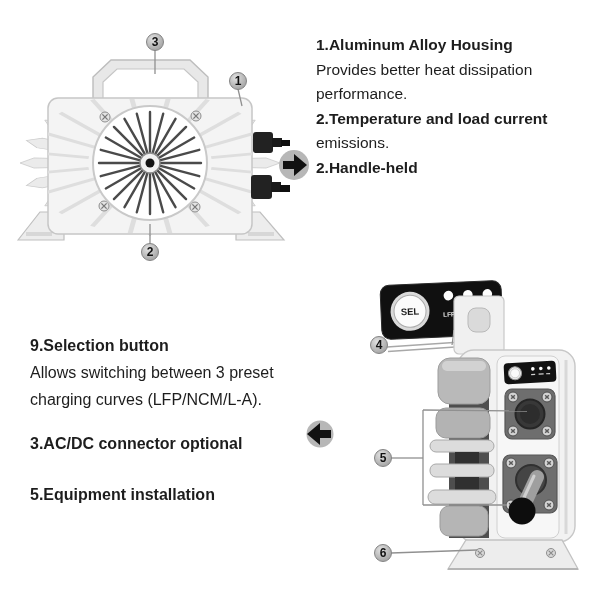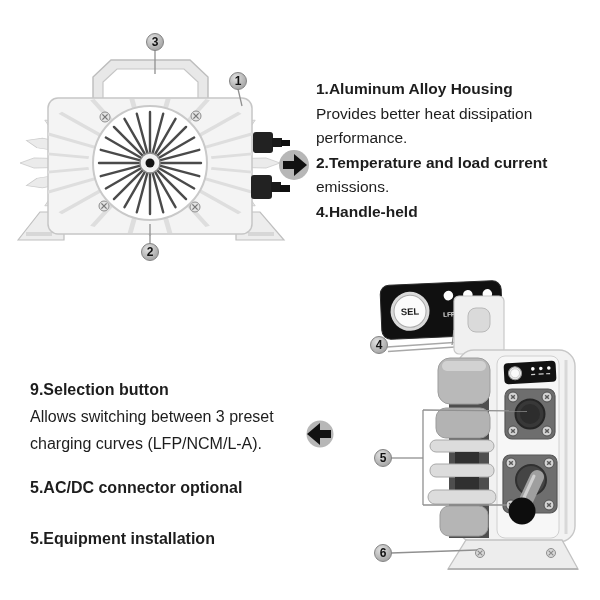--- a/index.html
+++ b/index.html
@@ -4,21 +4,21 @@
 <style>
   html,body{margin:0;padding:0;}
   body{
     width:600px;height:600px;position:relative;overflow:hidden;
     background:#ffffff;
     font-family:"Liberation Sans","DejaVu Sans",sans-serif;
     color:#1d1d1d;
   }
   #stage{position:absolute;left:0;top:0;width:600px;height:600px;}
   svg text{font-family:"Liberation Sans","DejaVu Sans",sans-serif;}
-  .txt-block{position:absolute;margin-top:44px;}
+  .txt-block{position:absolute;}
   .feat-line{white-space:nowrap;}
   #right-features{left:316px;top:33px;width:278px;font-size:15.5px;line-height:24.5px;}
   #left-features{left:30px;top:332px;width:310px;font-size:16px;line-height:27px;}
   .bold{font-weight:bold;}
   .gap18{margin-top:17px;}
   .gap24{margin-top:24px;}
 </style>
 </head>
 <body>
 
@@ -293,22 +293,22 @@
     </g>
   </g>
 </svg>
 
 <div id="right-features" class="txt-block">
   <div class="feat-line bold">1.Aluminum Alloy Housing</div>
   <div class="feat-line">Provides better heat dissipation</div>
   <div class="feat-line">performance.</div>
   <div class="feat-line bold">2.Temperature and load current</div>
   <div class="feat-line">emissions.</div>
-  <div class="feat-line bold">4.Handle-held</div>
+  <div class="feat-line bold">2.Handle-held</div>
 </div>
 
 <div id="left-features" class="txt-block">
   <div class="feat-line bold">9.Selection button</div>
   <div class="feat-line">Allows switching between 3 preset</div>
   <div class="feat-line">charging curves (LFP/NCM/L-A).</div>
-  <div class="feat-line bold gap18">5.AC/DC connector optional</div>
+  <div class="feat-line bold gap18">3.AC/DC connector optional</div>
   <div class="feat-line bold gap24">5.Equipment installation</div>
 </div>
 
 </body></html>

